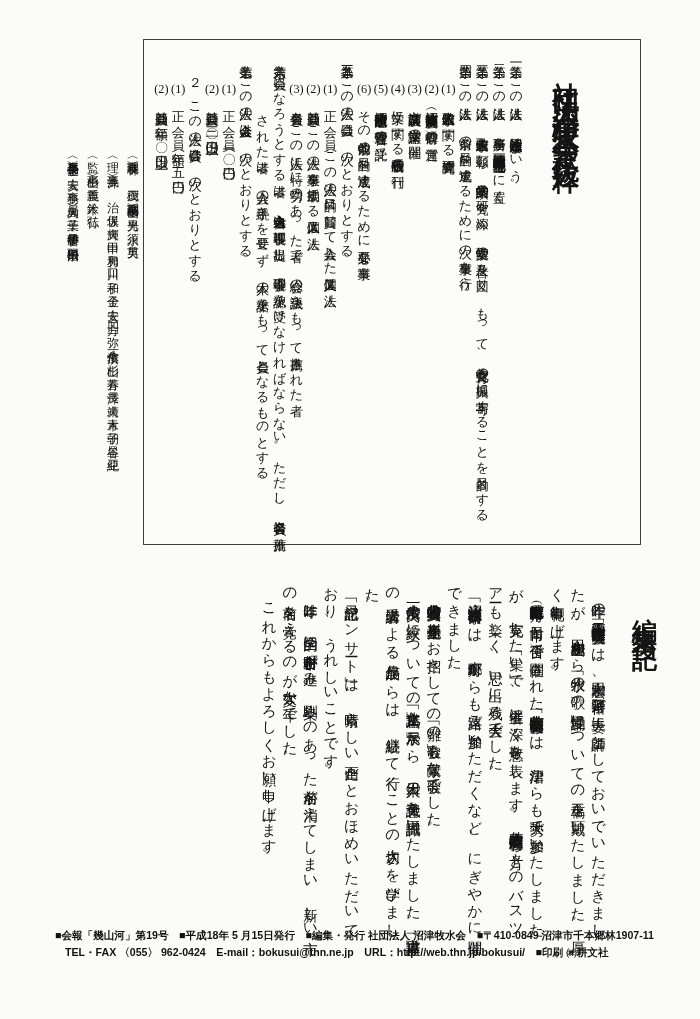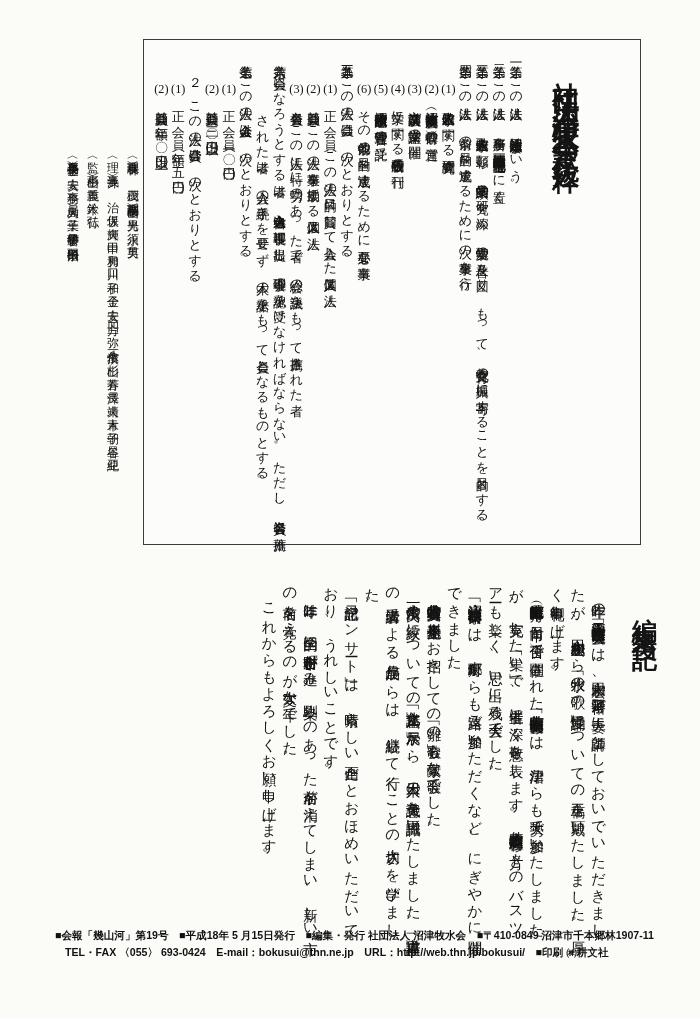--- a/index.html
+++ b/index.html
@@ -126,16 +126,16 @@
     <p class="pp">「沼津牧水祭・碑前祭」には、東郷町からも遠路ご参加いただくなど、にぎやかに開催できました。</p>
     <p class="pp">若山牧水賞受賞者の米川千嘉子先生をお招きしての「雛の歌会」も素敵な歌会でした。</p>
     <p class="pp">八十濱俊一氏の家紋についての「文化講座」と「展示」から、日本人の美意識を再認識いたしました。「書道講座」の受講者による作品展からは、継続して行くことの大切さを学びました。</p>
     <p class="pp">「記念館コンサート」は、素晴らしい企画だとおほめいただいており、うれしいことです。</p>
     <p class="pp">昨年は、全国的に市町村合併が進み、馴染みのあった名前が消えてしまい、新しい市の名前を覚えるのが大変な年でした。</p>
     <p class="pp">これからもよろしくお願い申し上げます。</p>
   </section>
 
   <footer class="footer">
     <div class="f1">■会報「幾山河」第19号　■平成18年 5 月15日発行　■編集・発行 社団法人 沼津牧水会　■〒410-0849 沼津市千本郷林1907-11</div>
-    <div class="f2">TEL・FAX 〈055〉 693-0424　E-mail：bokusui@thn.ne.jp　URL：http://web.thn.jp/bokusui/　■印刷 ㈱耕文社</div>
+    <div class="f2">TEL・FAX 〈055〉 962-0424　E-mail：bokusui@thn.ne.jp　URL：http://web.thn.jp/bokusui/　■印刷 ㈱耕文社</div>
   </footer>
 
 </div>
 
 </body></html>

